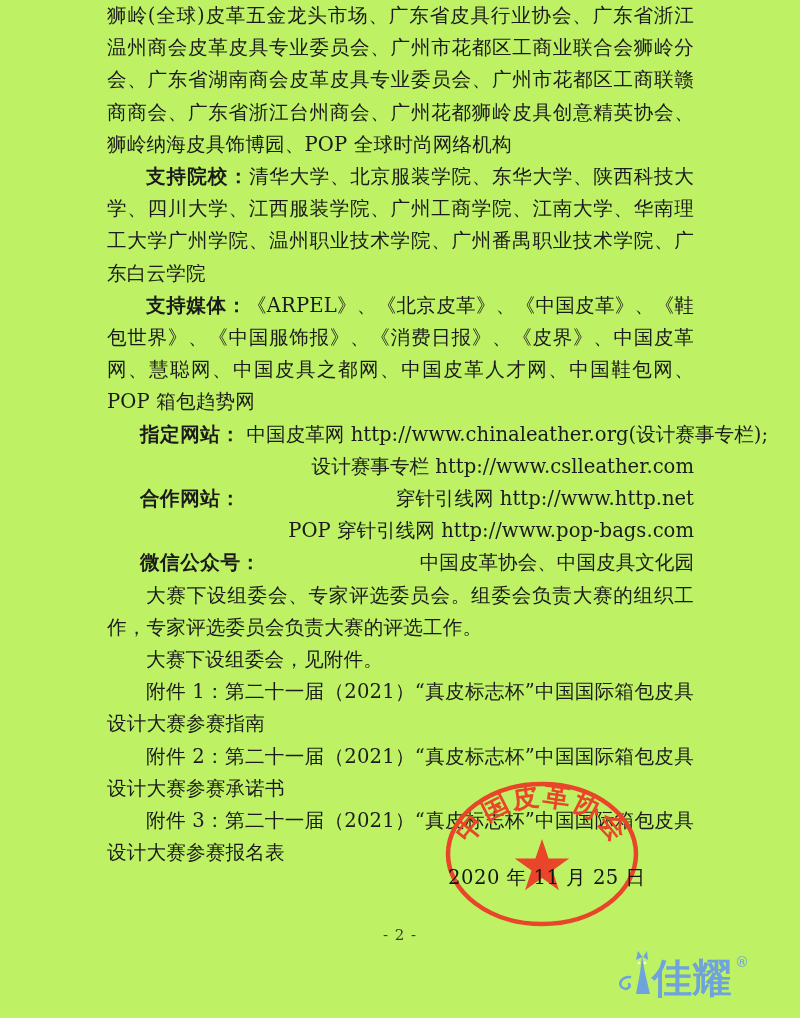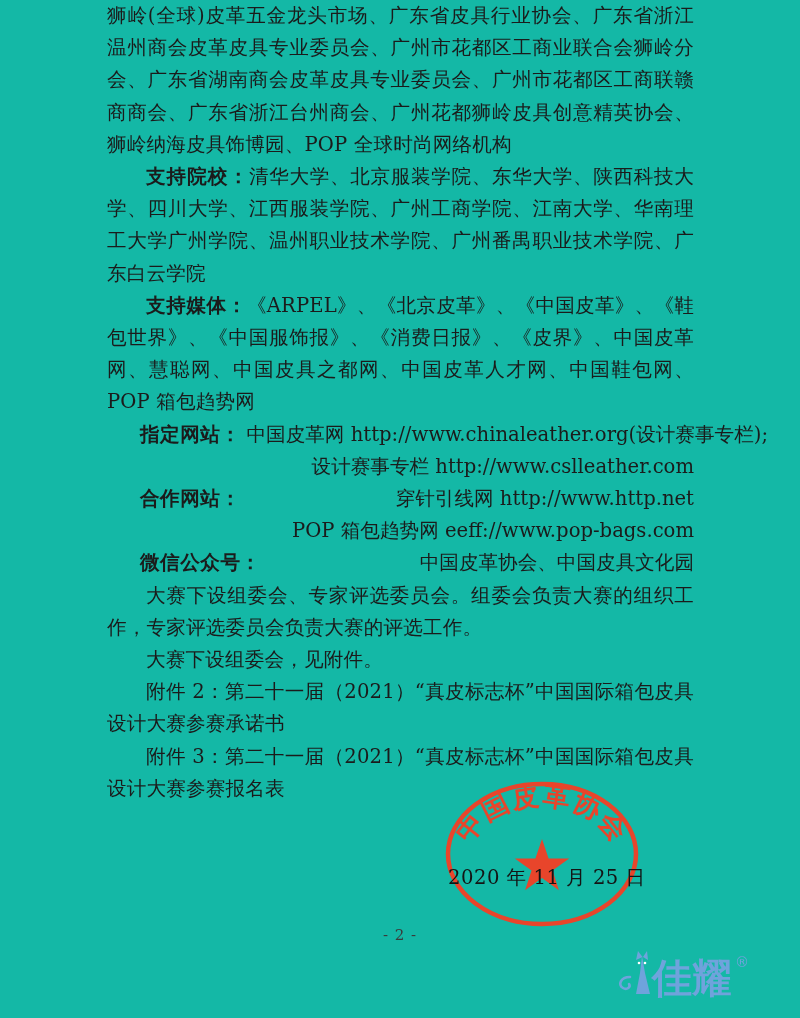--- a/index.html
+++ b/index.html
@@ -7,21 +7,21 @@
     padding: 0;
     background: #ffffff;
   }
   body {
     font-family: "DejaVu Serif", "Liberation Serif", serif;
   }
   #page {
     position: relative;
     width: 800px;
     height: 1018px;
-    background: #14b8a6;
+    background: #bef264;
     overflow: hidden;
   }
 
   
   #doc-body {
     position: absolute;
     left: 107px;
     top: 0px;
     width: 587px;
   }
@@ -139,32 +139,33 @@
       <span class="kv-key">指定网站：</span>
       <span class="kv-val latin">设计赛事专栏 http://www.cslleather.com</span>
     </div>
 
     <div class="kv-row">
       <span class="kv-key">合作网站：</span>
       <span class="kv-val latin">穿针引线网 http://www.http.net</span>
     </div>
     <div class="kv-row cont">
       <span class="kv-key">合作网站：</span>
-      <span class="kv-val latin">POP 箱包趋势网 eeff://www.pop-bags.com</span>
+      <span class="kv-val latin">POP 穿针引线网 http://www.pop-bags.com</span>
     </div>
 
     <div class="kv-row">
       <span class="kv-key">微信公众号：</span>
       <span class="kv-val">中国皮革协会、中国皮具文化园</span>
     </div>
 
     <p class="para indent2">大赛下设组委会、专家评选委员会。组委会负责大赛的组织工作，专家评选委员会负责大赛的评选工作。</p>
 
     <p class="para indent2">大赛下设组委会，见附件。</p>
 
+    <p class="para indent2">附件 1：第二十一届（2021）“真皮标志杯”中国国际箱包皮具设计大赛参赛指南</p>
     <p class="para indent2">附件 2：第二十一届（2021）“真皮标志杯”中国国际箱包皮具设计大赛参赛承诺书</p>
     <p class="para indent2">附件 3：第二十一届（2021）“真皮标志杯”中国国际箱包皮具设计大赛参赛报名表</p>
 
   </div>
 
   <div id="seal">
     <svg viewBox="0 0 196 146" width="196" height="146" aria-hidden="true">
       <ellipse cx="98" cy="73" rx="94" ry="70" fill="none" stroke="#E8452B" stroke-width="4.5"></ellipse>
 
       <polygon points="98,58 104.6,77.5 125.2,77.5 108.5,89.6 114.9,109.2 98,97.1 81.1,109.2 87.5,89.6 70.8,77.5 91.4,77.5" fill="#E8452B"></polygon>

